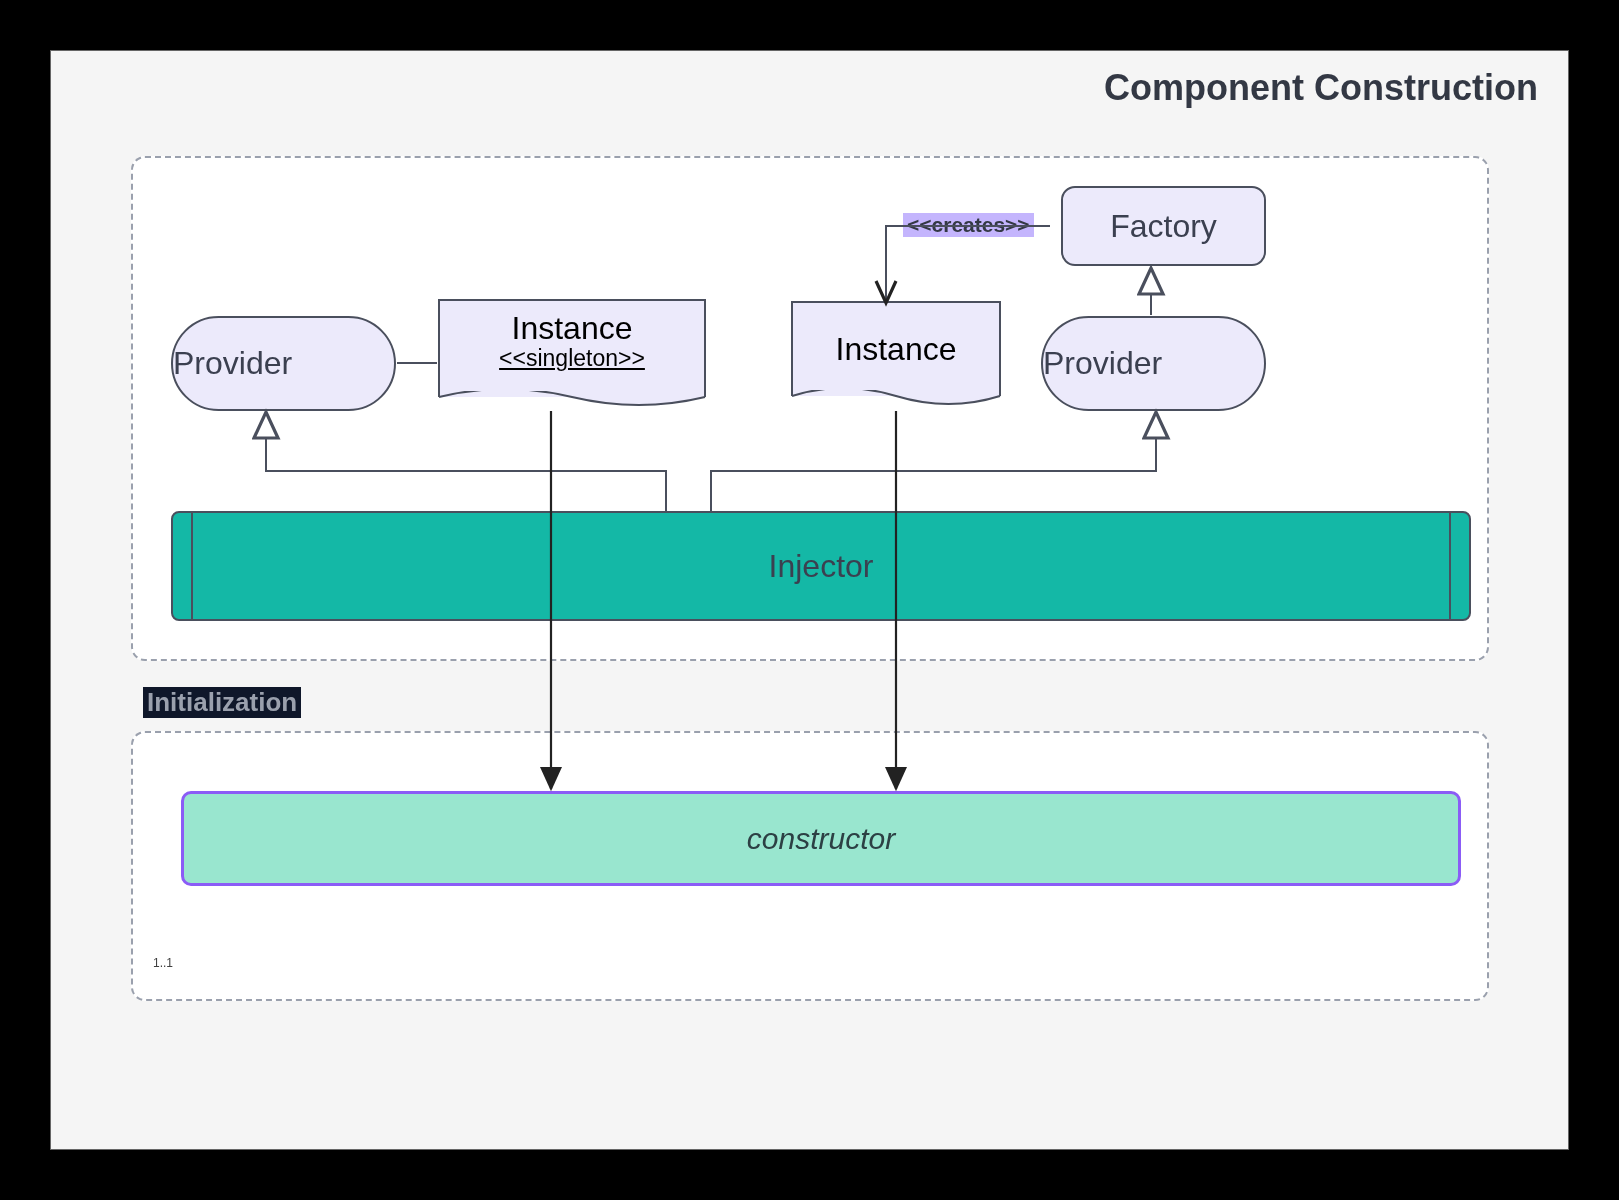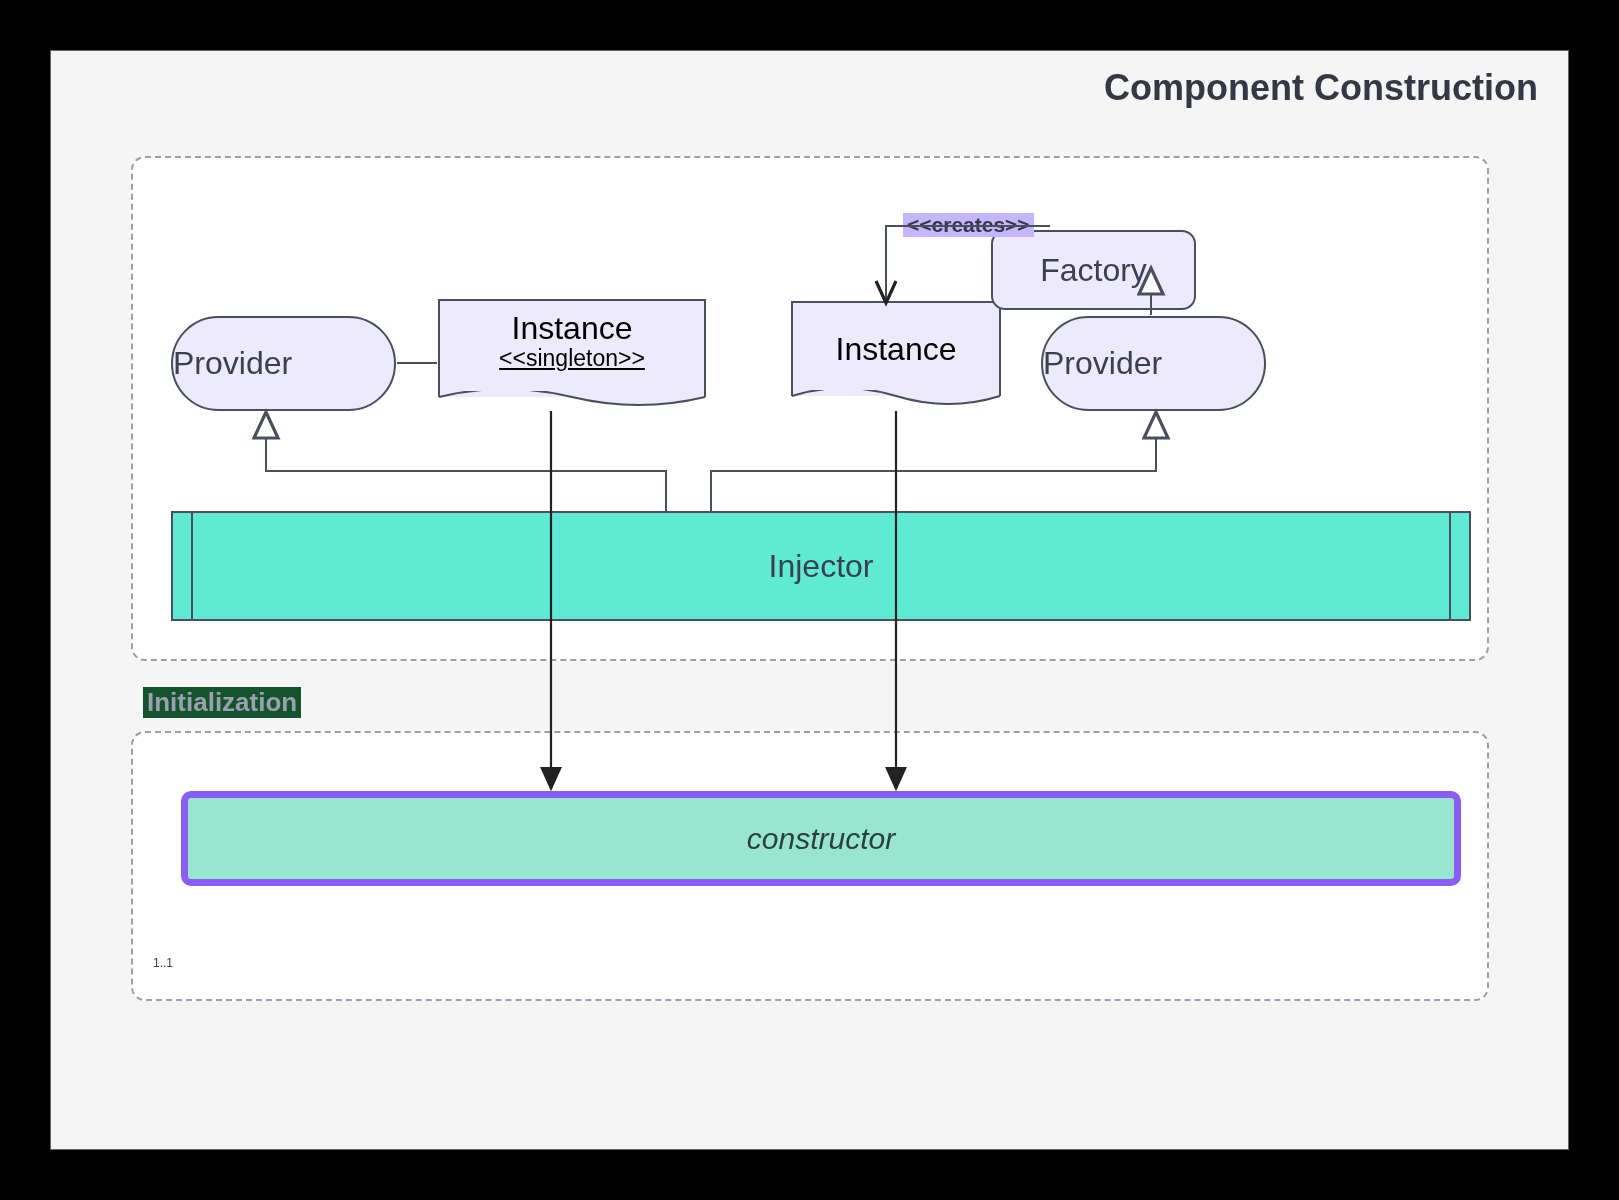--- a/index.html
+++ b/index.html
@@ -54,21 +54,21 @@
     border-radius: 14px;
     box-sizing: border-box;
   }
   .lower-title {
     position: absolute;
     left: 92px;
     top: 636px;
     font-size: 26px;
     font-weight: 700;
     color: #9aa0ad;
-    background: #14532d;
+    background: #0f172a;
     padding: 0 4px;
   }
   .lower-mult {
     position: absolute;
     left: 20px;
     bottom: 29px;
     font-size: 12px;
     color: #404040;
   }
 
@@ -103,42 +103,42 @@
   }
   .note-label-main { font-size: 32px; line-height: 1.1; padding-top: 10px;}
   .note-label-sub  { font-size: 23px; line-height: 1.1; text-decoration: underline;}
   .note-wave {
     position: absolute;
     left: 0;
     bottom: -1px;
   }
 
   .injector {
-    background: #5eead4;
+    background: #14b8a6;
     border: 2px solid #4a4f5d;
-    border-radius: 0;
+    border-radius: 8px;
     display: flex;
     align-items: center;
     justify-content: center;
     font-size: 32px;
   }
   .injector-bar-left, .injector-bar-right {
     position: absolute;
     top: 0;
     bottom: 0;
     width: 2px;
     background: #4a4f5d;
   }
   .injector-bar-left { left: 18px; }
   .injector-bar-right { right: 18px; }
 
   .constructor {
     position: absolute;
     background: #99e6cf;
-    border: 7px solid #8b5cf6;
+    border: 3px solid #8b5cf6;
     border-radius: 10px;
     display: flex;
     align-items: center;
     justify-content: center;
     font-size: 30px;
     font-style: italic;
     color: #2c4044;
     box-sizing: border-box;
   }
 
@@ -198,21 +198,21 @@
       <path d="M1 6 Q 52 -10, 105 6 T 209 6" fill="none" stroke="#4a4f5d" stroke-width="2"></path>
       <line x1="1" y1="0" x2="1" y2="6" stroke="#4a4f5d" stroke-width="2"></line>
       <line x1="209" y1="0" x2="209" y2="6" stroke="#4a4f5d" stroke-width="2"></line>
     </svg>
   </div>
 
   <div class="node provider" style="left:990px; top:265px; width:225px; height:95px;">
     <span>Provider</span>
   </div>
 
-  <div class="node factory" style="left:940px; top:135px; width:205px; height:80px;margin-top:44px;">
+  <div class="node factory" style="left:1010px; top:135px; width:205px; height:80px;">
     <span>Factory</span>
   </div>
 
   <div class="node injector" style="left:120px; top:460px; width:1300px; height:110px;">
     <div class="injector-bar-left"></div>
     <div class="injector-bar-right"></div>
     <span>Injector</span>
   </div>
 
   <div class="constructor" style="left:130px; top:740px; width:1280px; height:95px;">

